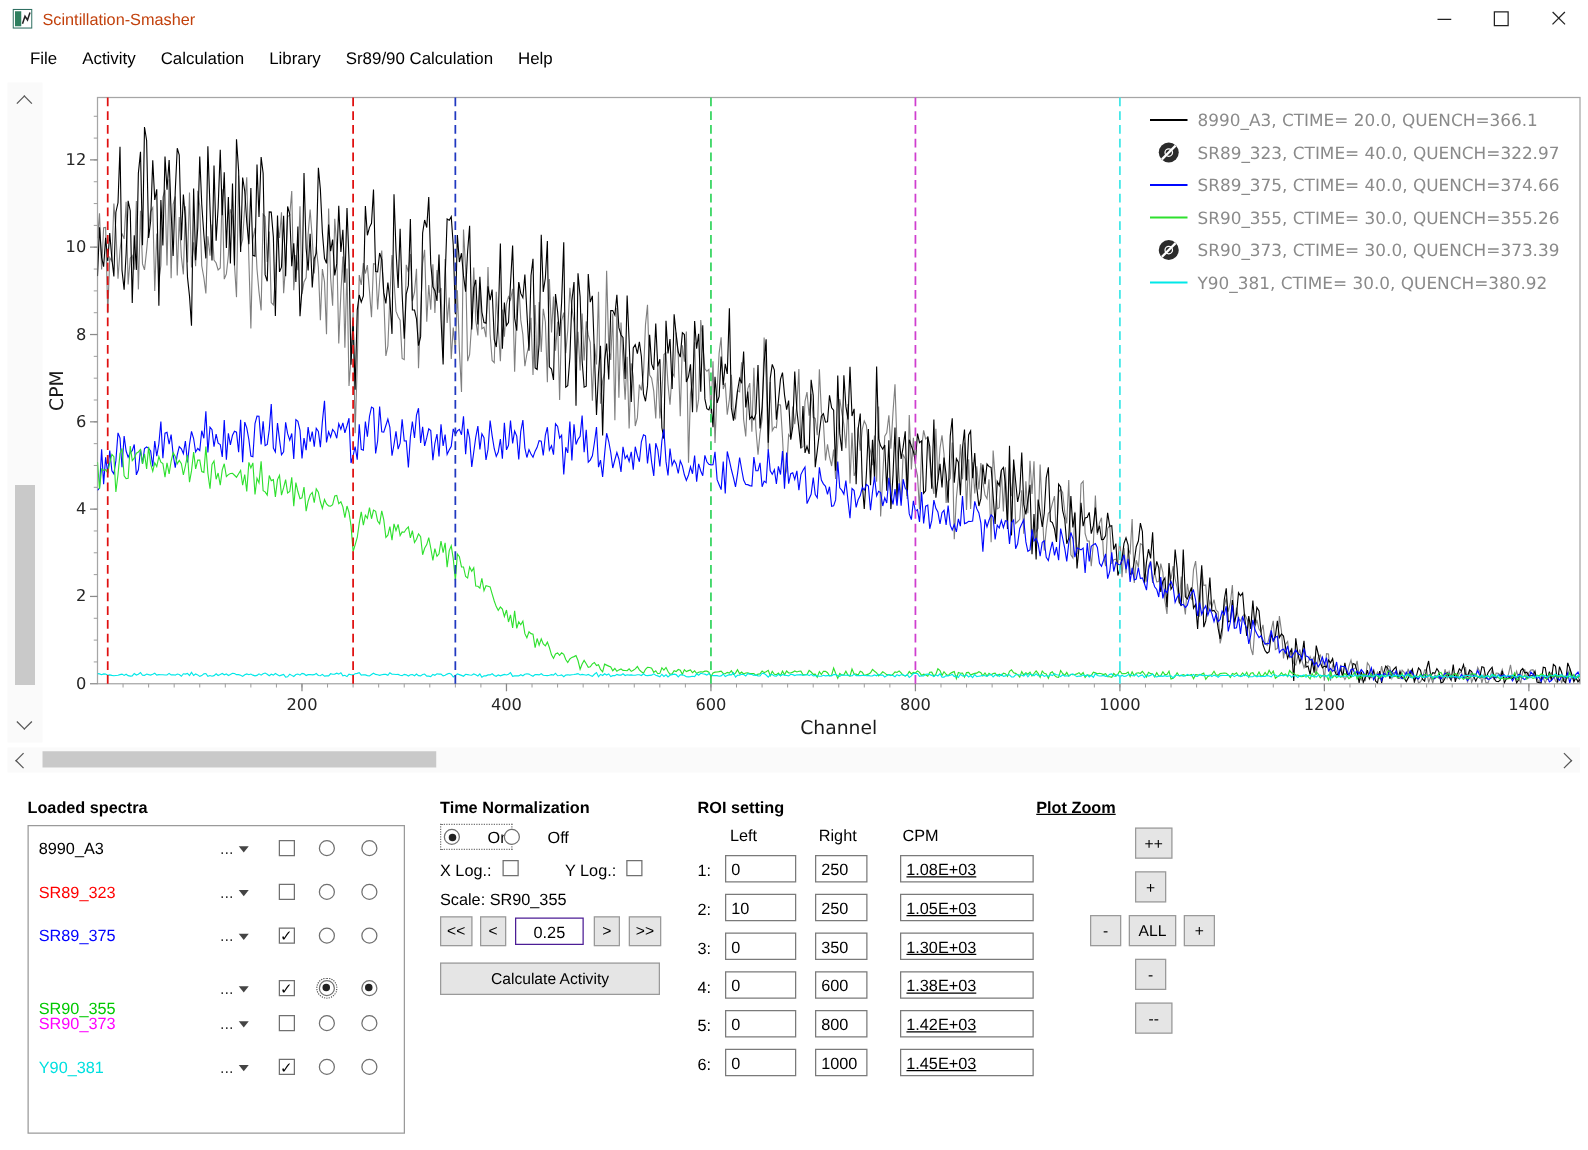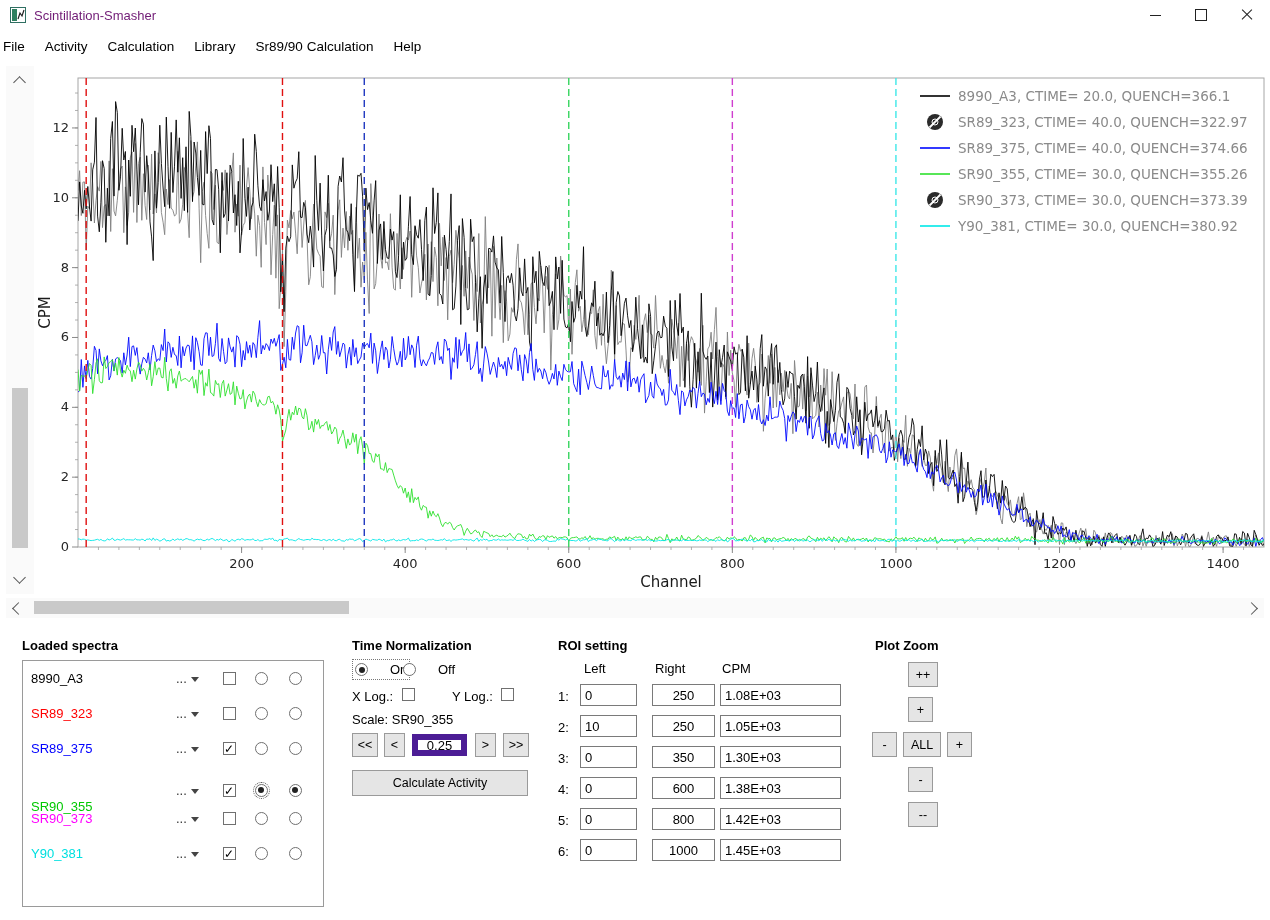--- a/index.html
+++ b/index.html
@@ -2,34 +2,34 @@
 <html><head>
 <meta charset="utf-8">
 <style>
   html,body{margin:0;padding:0;background:#fff;}
   body{width:1270px;height:920px;font-family:"Liberation Sans",sans-serif;-webkit-font-smoothing:antialiased;}
   .app{position:relative;width:1270px;height:920px;background:#ffffff;overflow:hidden;}
 
   
   .titlebar{position:absolute;left:0;top:0;width:1270px;height:30px;background:#ffffff;display:flex;align-items:center;}
   .app-icon{margin-left:10px;width:16px;height:16px;display:inline-block;}
-  .title-text{margin-left:8px;font-size:13px;color:#701a75;}
+  .title-text{margin-left:8px;font-size:13px;color:#c2410c;}
   .win-controls{position:absolute;right:0;top:0;height:30px;display:flex;}
   .win-btn{width:46px;height:30px;display:flex;align-items:center;justify-content:center;cursor:default;}
   .glyph-min{width:11px;height:1px;background:#222;}
   .glyph-max{width:10px;height:10px;border:1px solid #222;}
   .glyph-close{position:relative;width:12px;height:12px;}
   .glyph-close::before,.glyph-close::after{content:"";position:absolute;left:-1px;top:5px;width:14px;height:1.2px;background:#222;}
   .glyph-close::before{transform:rotate(45deg);}
   .glyph-close::after{transform:rotate(-45deg);}
 
   
   .menubar{position:absolute;left:0;top:30px;width:1270px;height:32px;background:#fff;display:flex;align-items:center;}
   .menu-item{padding:6px 10px;font-size:13.5px;color:#000;}
-  .menu-item:first-child{margin-left:0px;padding-left:3px;}
+  .menu-item:first-child{margin-left:0px;padding-left:24px;}
 
   
   .vscrollbar{position:absolute;left:6px;top:66px;width:28px;height:528px;background:#fafafa;}
   .vthumb{position:absolute;left:6px;top:322px;width:16px;height:160px;background:#c9c9c9;}
   .hscrollbar{position:absolute;left:6px;top:598px;width:1258px;height:20px;background:#fafafa;}
   .hthumb{position:absolute;left:28px;top:3px;width:315px;height:13px;background:#c9c9c9;}
   .chev{position:absolute;width:8px;height:8px;border-left:1.6px solid #555;border-top:1.6px solid #555;}
   .chev.up{left:9px;top:12px;transform:rotate(45deg);}
   .chev.down{left:9px;bottom:12px;transform:rotate(225deg);}
   .chev.left{left:8px;top:6px;transform:rotate(-45deg);}
@@ -57,29 +57,29 @@
   .checkbox{width:13px;height:13px;border:1px solid #707070;background:#fff;font-size:12px;line-height:12px;text-align:center;color:#000;box-sizing:border-box;}
   .radio{width:13px;height:13px;border:1px solid #707070;border-radius:50%;background:#fff;position:relative;box-sizing:border-box;}
   .radio.selected::after{content:"";position:absolute;left:2.5px;top:2.5px;width:6px;height:6px;border-radius:50%;background:#222;}
   .radio.focused{outline:1px dotted #555;outline-offset:1px;}
   .focus-ring{outline:1px dotted #777;outline-offset:2px;}
 
   .ctl-label{position:absolute;font-size:13px;color:#000;}
   .radio-group{position:absolute;display:flex;align-items:center;gap:22px;font-size:13px;}
 
   .btn{position:absolute;background:#e5e5e5;border:1px solid #9a9a9a;font-size:12.5px;color:#000;display:flex;align-items:center;justify-content:center;font-family:"Liberation Sans",sans-serif;box-sizing:border-box;}
-  .txt-input{position:absolute;border:6px solid #4c1d95;font-size:13px;padding:0 3px;font-family:"Liberation Sans",sans-serif;box-sizing:border-box;background:#fff;color:#000;}
+  .txt-input{position:absolute;border:1px solid #4c1d95;font-size:13px;padding:0 3px;font-family:"Liberation Sans",sans-serif;box-sizing:border-box;background:#fff;color:#000;}
 
   .roi-rows{position:absolute;left:558px;top:684px;width:290px;}
   .roi-row{position:relative;height:31px;}
   .roi-index{position:absolute;left:0;top:5px;font-size:13px;}
   .roi-input{position:absolute;border:1px solid #7a7a7a;height:22px;font-size:13px;padding:0 4px;box-sizing:border-box;font-family:"Liberation Sans",sans-serif;background:#fff;}
   .roi-input.left{left:22px;width:57px;}
-  .roi-input.right{left:94px;width:63px;text-align:center;}
-  .roi-input.cpm{left:162px;width:121px;}
+  .roi-input.right{left:94px;width:42px;}
+  .roi-input.cpm{left:162px;width:107px;text-decoration:underline;}
 </style>
 </head>
 <body>
 
 <div class="app">
 
   <div class="titlebar">
     <span class="app-icon">
       <svg width="16" height="16" viewBox="0 0 16 16">
         <rect x="0.5" y="0.5" width="15" height="15" fill="#ffffff" stroke="#2f6f62"></rect>
@@ -437,21 +437,21 @@
         <input class="roi-input cpm" value="1.42E+03" style="">
       </div>
       <div class="roi-row">
         <span class="roi-index">6:</span>
         <input class="roi-input left" value="0" style="">
         <input class="roi-input right" value="1000" style="">
         <input class="roi-input cpm" value="1.45E+03" style="">
       </div>
     </div>
 
-  <div class="panel-title" style="left:875px;top:638px;">Plot Zoom</div>
+  <div class="panel-title" style="left:829px;top:638px;text-decoration:underline;">Plot Zoom</div>
   <div class="btn" style="left:908px;top:662px;width:30px;height:25px;">++</div>
   <div class="btn" style="left:908px;top:697px;width:25px;height:25px;">+</div>
   <div class="btn" style="left:872px;top:732px;width:25px;height:25px;">-</div>
   <div class="btn" style="left:903px;top:732px;width:38px;height:25px;">ALL</div>
   <div class="btn" style="left:947px;top:732px;width:25px;height:25px;">+</div>
   <div class="btn" style="left:908px;top:767px;width:25px;height:25px;">-</div>
   <div class="btn" style="left:908px;top:802px;width:30px;height:25px;">--</div>
 
 </div>
 

